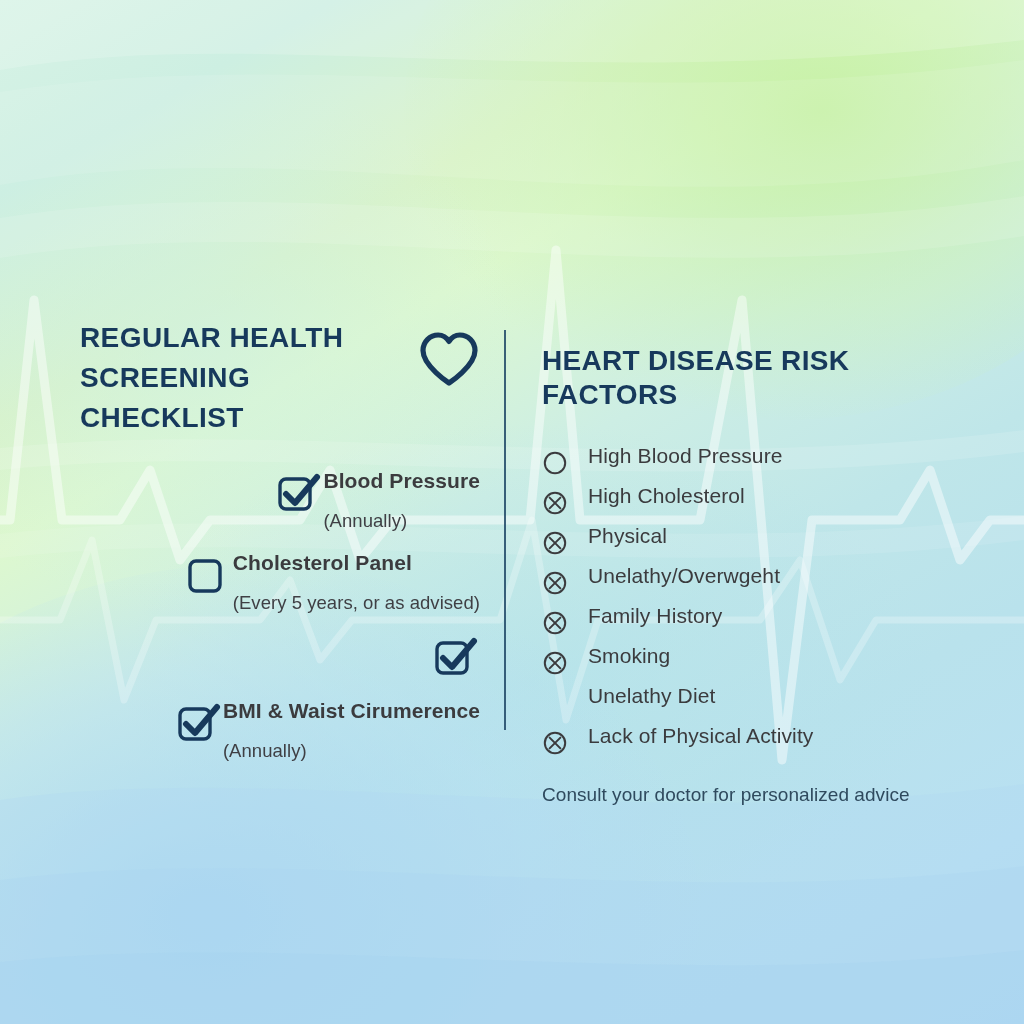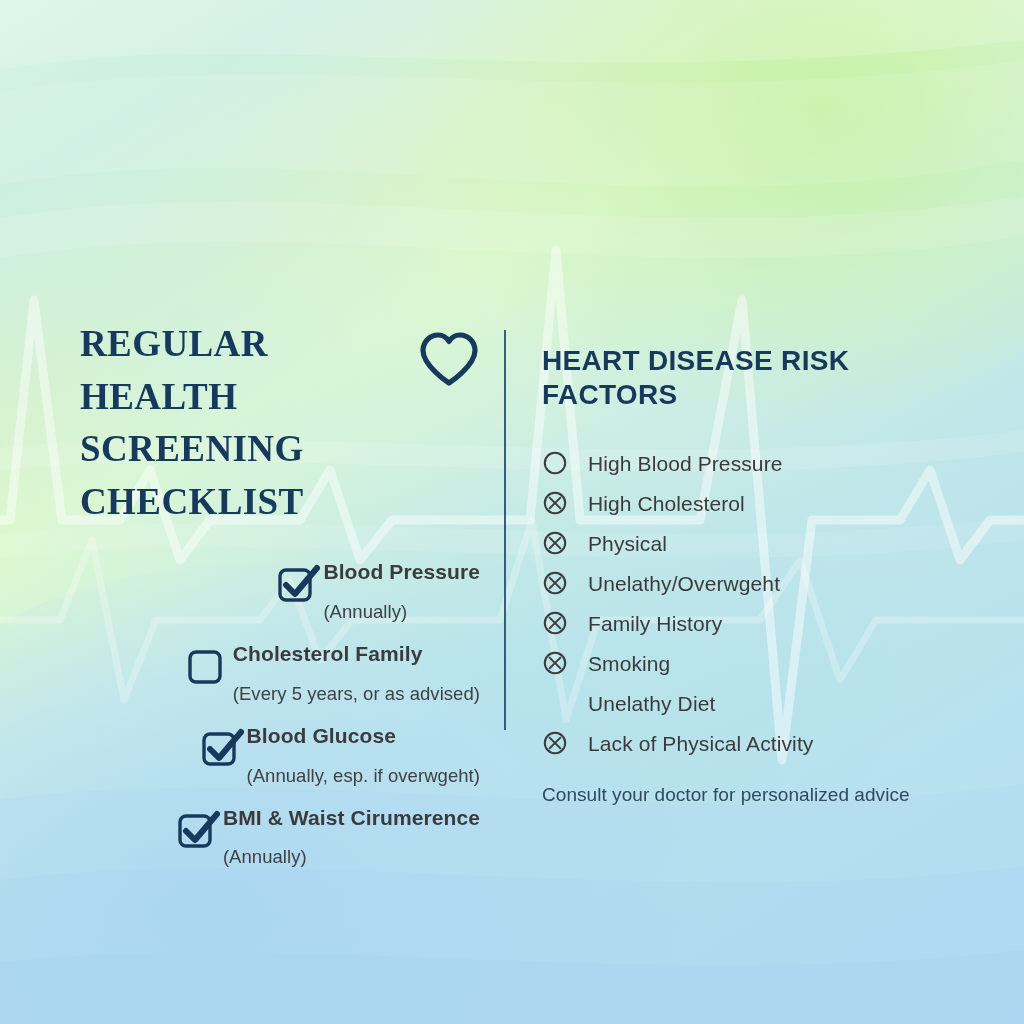--- a/index.html
+++ b/index.html
@@ -60,27 +60,26 @@
     left:504px; top:330px;
     width:2px; height:400px;
     background:#1d4565;
     opacity:.85;
   }
 
   
   .col-left { position:absolute; left:80px; top:318px; width:400px; }
 
   .title {
-    font-size:37px;
+    font-size:28px;
     font-weight:bold;
     line-height:1.42;
     letter-spacing:.4px;
     color:#17395c;
     text-transform:uppercase;
-    font-family:Liberation Serif, serif;
   }
   .title-row { display:flex; align-items:flex-start; }
   .title-text { white-space:pre-line; }
   .heart-wrap { margin-left:14px; margin-top:14px; flex:none; }
 
   .check-list { margin-top:32px; }
   .check-item { display:flex; align-items:flex-start; margin-bottom:18px;justify-content:flex-end; }
   .check-box-wrap { flex:none; width:46px; padding-top:4px; }
   .check-texts { padding-top:0; }
   .check-name {
@@ -95,21 +94,21 @@
   
   .col-right { position:absolute; left:542px; top:344px; width:430px; }
 
   .rtitle {
     font-size:28px; font-weight:bold; color:#17395c;
     letter-spacing:.3px; text-transform:uppercase;
     line-height:1.2;
   }
 
   .risk-list { margin-top:32px; }
-  .risk-item { display:flex; align-items:center; height:40px; }
+  .risk-item { display:flex; height:40px; }
   .risk-bullet { flex:none; width:46px; display:flex; align-items:center; }
   .risk-label {
     font-size:21px; color:#3b3b3e; line-height:1.2; letter-spacing:.1px;
   }
   .risk-item.nobullet .risk-bullet { visibility:hidden; }
 
   .footer {
     margin-top:21px;
     font-size:19px;
     color:#2f4a5e;
@@ -185,36 +184,32 @@
           </span>
         </div>
 
         <div class="check-item">
           <span class="check-box-wrap">
             <svg width="44" height="40" viewBox="0 0 44 40">
               <rect x="3" y="6" width="30" height="30" rx="6" ry="6" fill="none" stroke="#17395c" stroke-width="3.4"></rect>
             </svg>
           </span>
           <span class="check-texts">
-            <div class="check-name">Cholesterol Family</div>
+            <div class="check-name">Cholesterol Panel</div>
             <div class="check-note">(Every 5 years, or as advised)</div>
           </span>
         </div>
 
         <div class="check-item">
           <span class="check-box-wrap">
             <svg width="44" height="40" viewBox="0 0 44 40">
               <rect x="3" y="6" width="30" height="30" rx="6" ry="6" fill="none" stroke="#17395c" stroke-width="3.4"></rect>
               <path d="M9,21 L18,30 L40,4" fill="none" stroke="#17395c" stroke-width="6" stroke-linecap="round" stroke-linejoin="round"></path>
             </svg>
           </span>
-          <span class="check-texts">
-            <div class="check-name">Blood Glucose</div>
-            <div class="check-note">(Annually, esp. if overwgeht)</div>
-          </span>
         </div>
 
         <div class="check-item">
           <span class="check-box-wrap">
             <svg width="44" height="40" viewBox="0 0 44 40">
               <rect x="3" y="6" width="30" height="30" rx="6" ry="6" fill="none" stroke="#17395c" stroke-width="3.4"></rect>
               <path d="M9,21 L18,30 L40,4" fill="none" stroke="#17395c" stroke-width="6" stroke-linecap="round" stroke-linejoin="round"></path>
             </svg>
           </span>
           <span class="check-texts">

